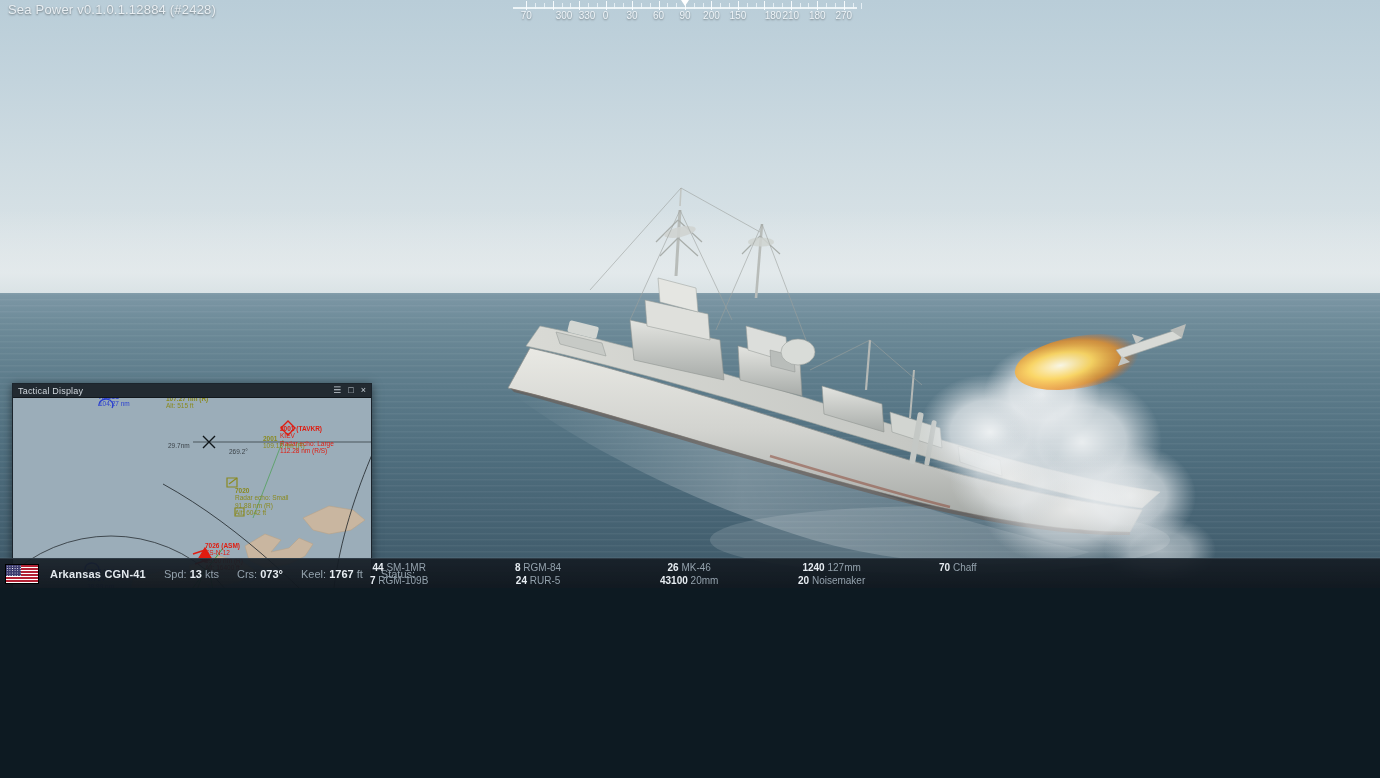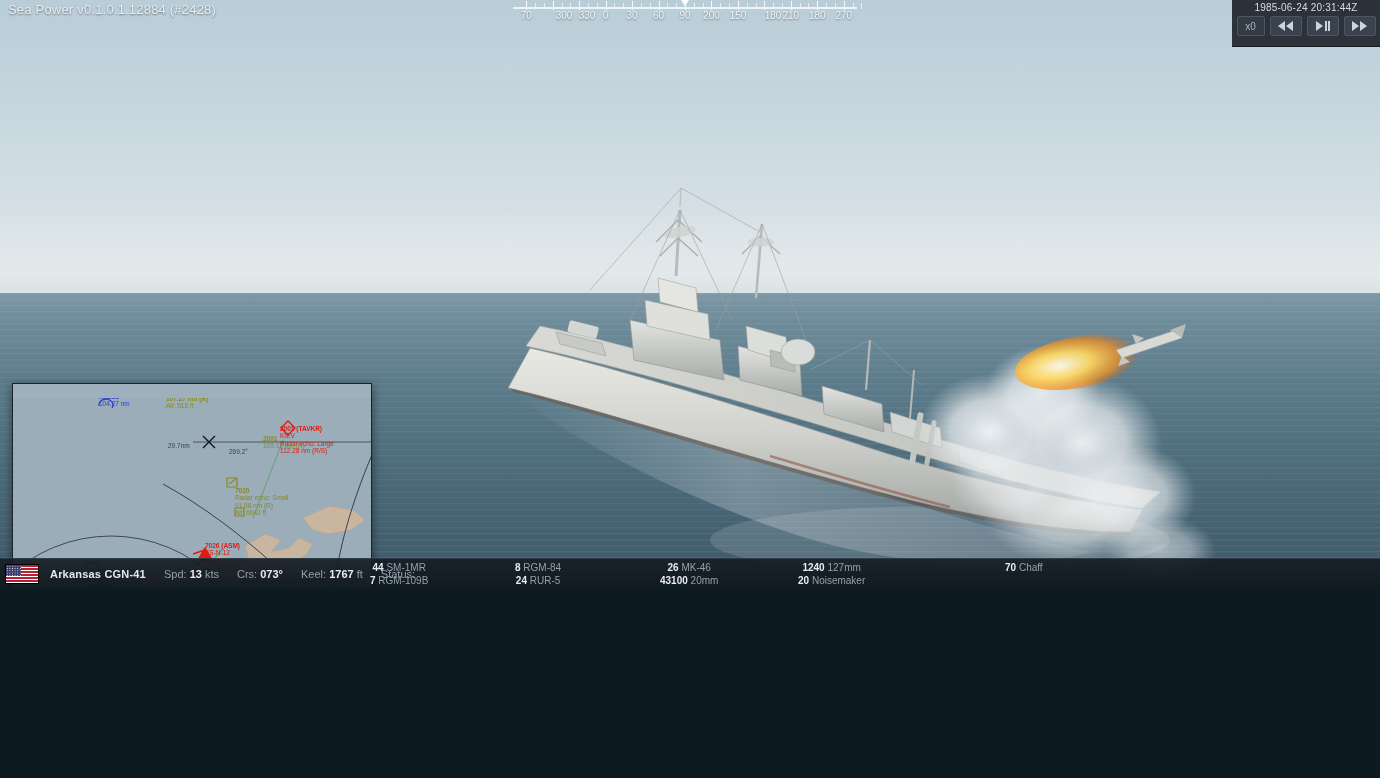--- a/index.html
+++ b/index.html
@@ -343,45 +343,30 @@
         <div class="lbl" style="left: 206.462px;">200</div>
         <div class="lbl" style="left: 232.923px;">150</div>
         <div class="lbl" style="left: 268px;">180</div>
         <div class="lbl" style="left: 285.846px;">210</div>
         <div class="lbl" style="left: 312.308px;">180</div>
         <div class="lbl" style="left: 338.769px;">270</div>
       </div>
     <div class="heading-marker"></div>
   </div>
 
-  <div class="time-panel">
-    <div class="time-stamp">1985-06-24 20:31:44Z</div>
-    <div class="time-buttons">
-      <div class="tbtn speed">x0</div>
-      <div class="tbtn">
-        <svg width="16" height="10" viewBox="0 0 16 10">
-          <path d="M7,0 L7,10 L0,5 Z M15,0 L15,10 L8,5 Z" fill="#cdd5dc"></path>
-        </svg>
-      </div>
-      <div class="tbtn">
-        <svg width="16" height="10" viewBox="0 0 16 10">
-          <path d="M1,0 L8,5 L1,10 Z" fill="#cdd5dc"></path>
-          <rect x="10" y="0" width="2" height="10" fill="#cdd5dc"></rect>
-          <rect x="13" y="0" width="2" height="10" fill="#cdd5dc"></rect>
-        </svg>
-      </div>
-      <div class="tbtn">
-        <svg width="16" height="10" viewBox="0 0 16 10">
-          <path d="M0,0 L7,5 L0,10 Z M8,0 L15,5 L8,10 Z" fill="#cdd5dc"></path>
-        </svg>
-      </div>
-    </div>
-  </div>
 
   <div class="tac">
+    <div class="tac-titlebar">
+      <span class="tac-title">Tactical Display</span>
+      <span class="tac-btns">
+        <span class="tac-btn">☰</span>
+        <span class="tac-btn">□</span>
+        <span class="tac-btn">×</span>
+      </span>
+    </div>
 
     <div class="tac-map">
       <svg width="358" height="343" viewBox="0 0 358 343">
 
         <g fill="#c9b6a0" stroke="#b8a288" stroke-width=".6">
           <path d="M232,148 L252,136 L268,142 L258,154 L276,150 L286,140 L300,146 L292,158 L276,166 L252,170 L236,162 Z"></path>
           <path d="M290,120 L316,108 L340,112 L352,122 L338,132 L316,136 L300,132 Z"></path>
           <path d="M176,168 L206,158 L230,164 L244,174 L226,184 L200,188 L180,182 Z"></path>
           <path d="M120,182 L152,172 L182,178 L196,190 L172,198 L140,200 L118,192 Z"></path>
           <path d="M78,198 L104,190 L128,196 L134,208 L112,214 L84,212 Z"></path>
@@ -580,20 +565,20 @@
           <div><b>24</b><span> RUR-5</span></div>
         </div>
         <div class="wpn-col" style="left: 660px;">
           <div><b>26</b><span> MK-46</span></div>
           <div><b>43100</b><span> 20mm</span></div>
         </div>
         <div class="wpn-col" style="left: 798px;">
           <div><b>1240</b><span> 127mm</span></div>
           <div><b>20</b><span> Noisemaker</span></div>
         </div>
-        <div class="wpn-col" style="left: 1005px;">
+        <div class="wpn-col" style="left: 939px;">
           <div><b>70</b><span> Chaff</span></div>
         </div>
       </div>
 
   </div>
 
 </div>
 
 </body></html>

